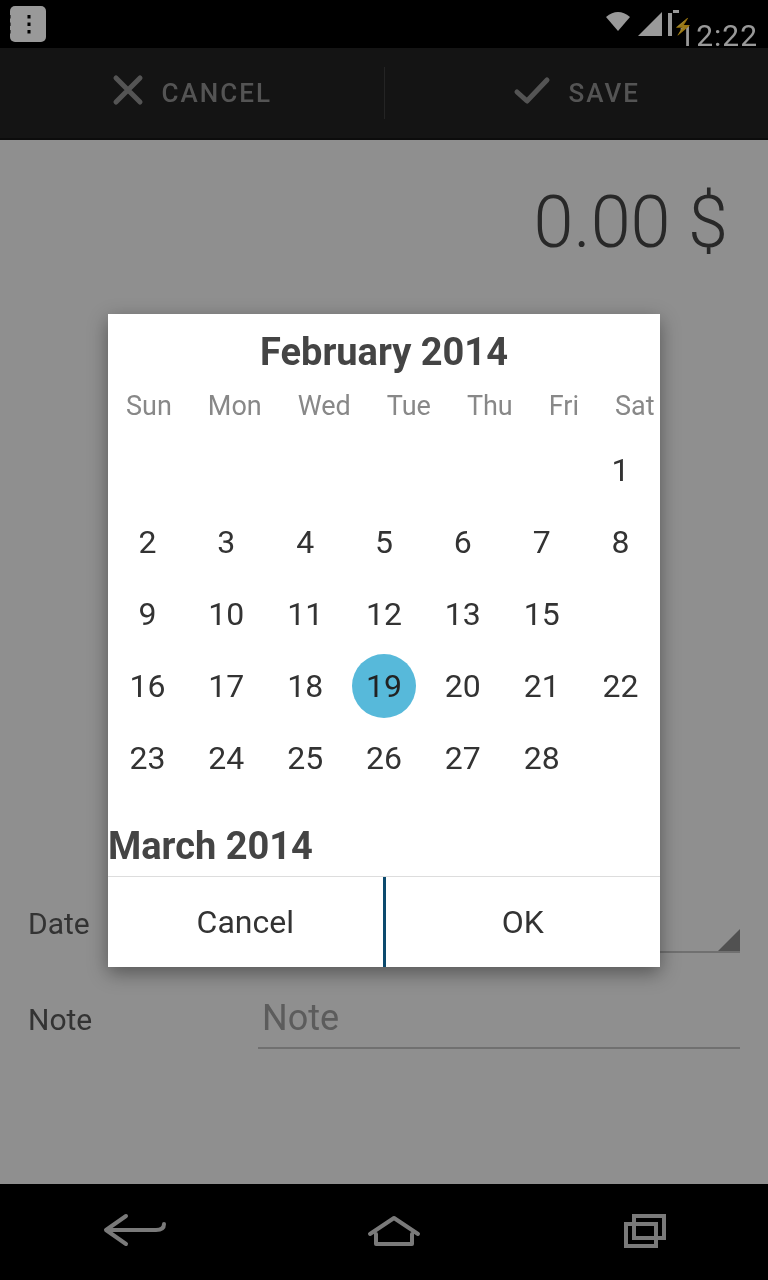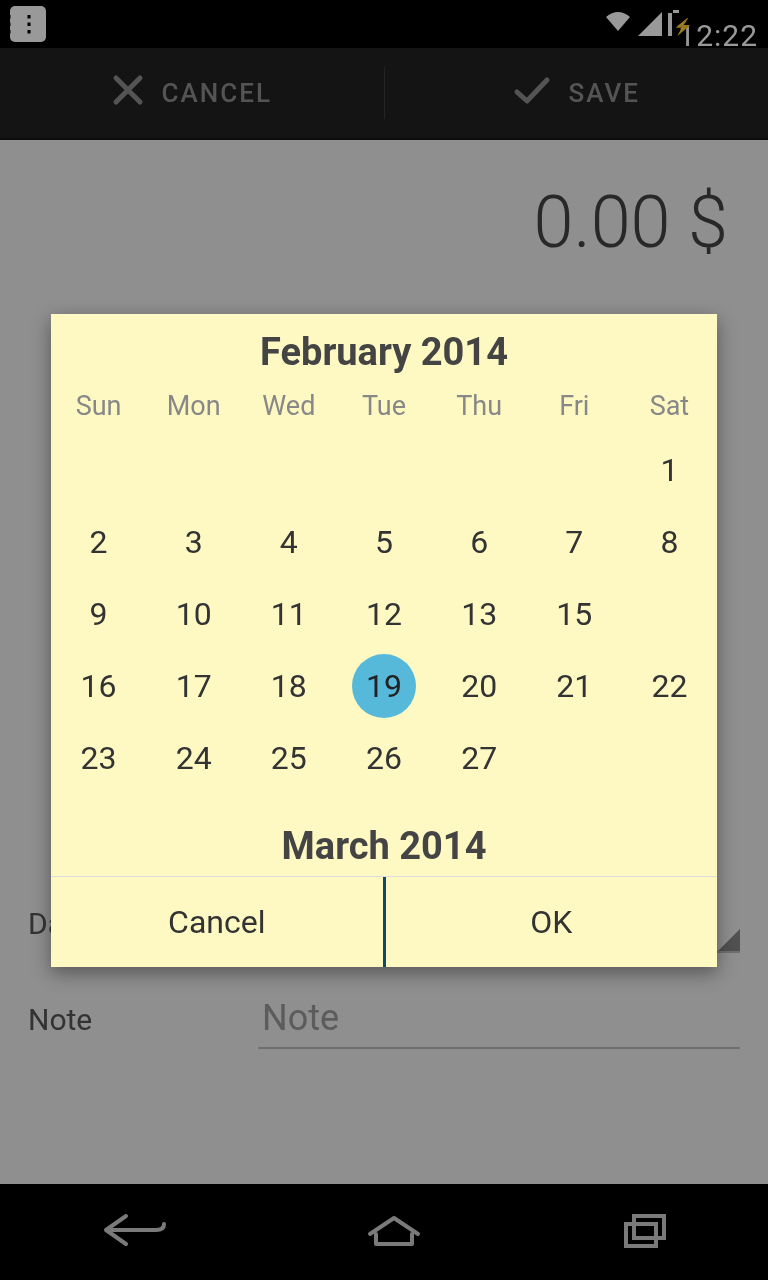--- a/index.html
+++ b/index.html
@@ -29,29 +29,29 @@
   .spinner-tri { position:absolute; right:0; bottom:0; width:0; height:0; border-style:solid; border-width:0 0 22px 22px; border-color: transparent transparent #888 transparent;}
 
   
   .nav-bar { position:absolute; bottom:0; left:0; right:0; height: 96px; background:#000; display:flex; align-items:center; justify-content:space-around;}
   .nav-btn svg { stroke:#ccc; fill:none; stroke-width:4;}
 
   
   .overlay { position: absolute; inset: 0; background: rgba(0,0,0,0.40); display:flex; align-items:center; justify-content:center;}
 
   
-  .dialog { width: 666px; background: #fef9c3; box-shadow: 0 6px 18px rgba(0,0,0,0.4); }
+  .dialog { width: 552px; background: #ffffff; box-shadow: 0 6px 18px rgba(0,0,0,0.4); }
   .month-title { text-align:center; font-size: 38px; font-weight: 700; color:#444; padding: 16px 0 10px;}
   .dow-row, .week-row { display:grid; grid-template-columns: repeat(7, 1fr); }
   .dow { text-align:center; font-size: 27px; color:#888; padding: 6px 18px 12px;}
   .day { text-align:center; font-size: 32px; color:#333; height: 72px; display:flex; align-items:center; justify-content:center;}
   .day span { width:64px; height:64px; display:flex; align-items:center; justify-content:center; border-radius:50%;}
   .day.selected span { background:#57b9da; color:#222;}
   .day.empty { visibility:hidden;}
-  .next-month-title { text-align:center; font-size: 38px; font-weight: 700; color:#444; padding: 30px 0 8px;}
+  .next-month-title { font-size: 38px; font-weight: 700; color:#444; padding: 30px 0 8px;}
   .dialog-buttons { display:flex; border-top: 1px solid #ddd;}
   .dialog-btn { flex:1; text-align:center; padding: 26px 0; font-size: 32px; color:#333;}
   .dialog-btn + .dialog-btn { border-left: 3px solid #0c4a6e;}
 
   .signal-icon { display:inline-block; width:0; height:0; border-style:solid; border-width:0 0 24px 24px; border-color: transparent transparent #fff transparent;}
   .batt { width:16px; height:26px; border:2px solid #fff; position:relative; background: linear-gradient(to top, #fff 100%, #fff 100%);}
   .batt::before { content:''; position:absolute; top:-5px; left:3px; width:6px; height:3px; background:#fff;}
   .batt-bolt { position:absolute; top:2px; left:3px; font-size:16px; color:#000;}
 </style>
 </head>
@@ -247,20 +247,23 @@
           </div>
           <div class="day">
             <span>25</span>
           </div>
           <div class="day">
             <span>26</span>
           </div>
           <div class="day">
             <span>27</span>
           </div>
+          <div class="day">
+            <span>28</span>
+          </div>
           <div class="day empty">
             <span></span>
           </div>
         </div>
       </div>
     <div class="next-month-title">March 2014</div>
     <div class="dialog-buttons">
       <div class="dialog-btn">Cancel</div>
       <div class="dialog-btn">OK</div>
     </div>

